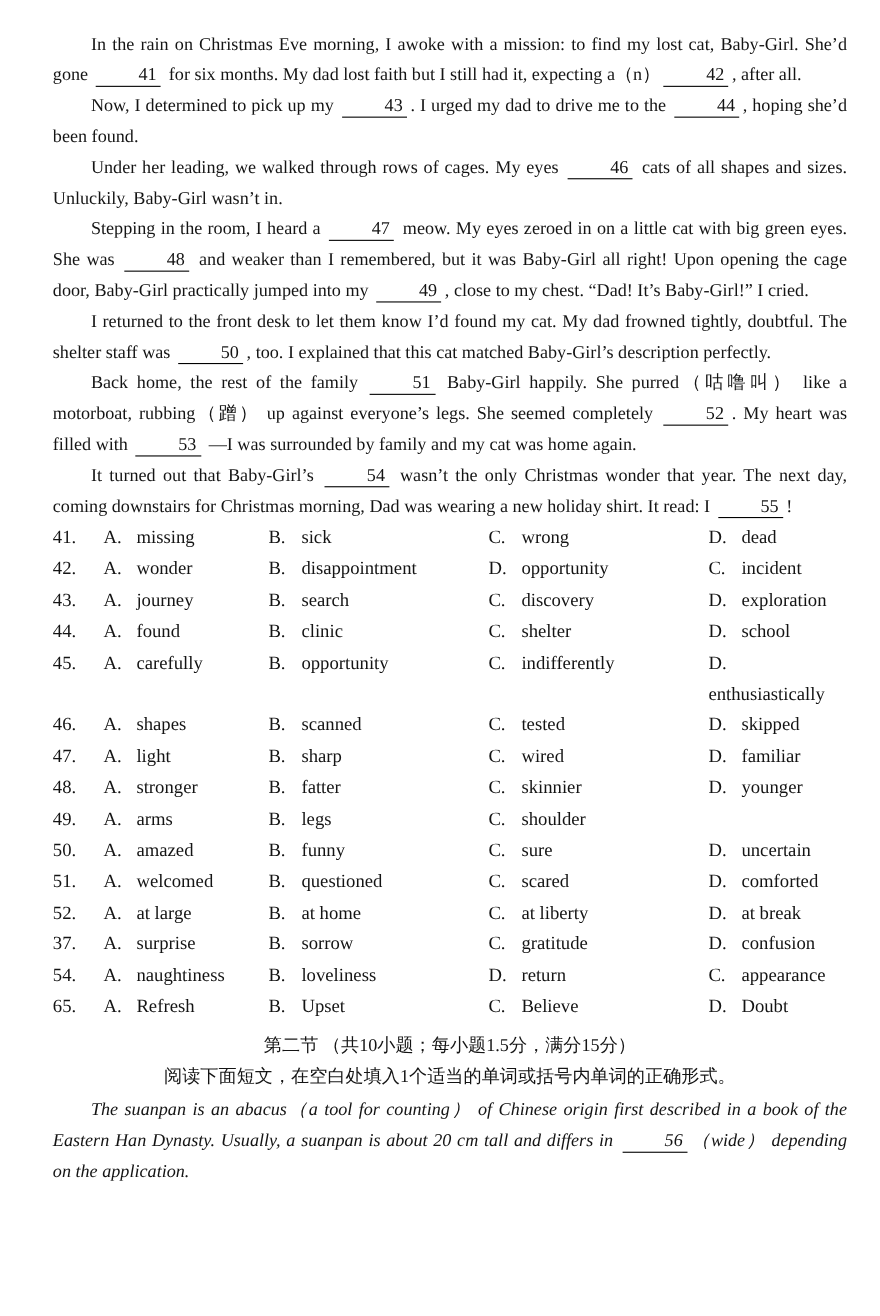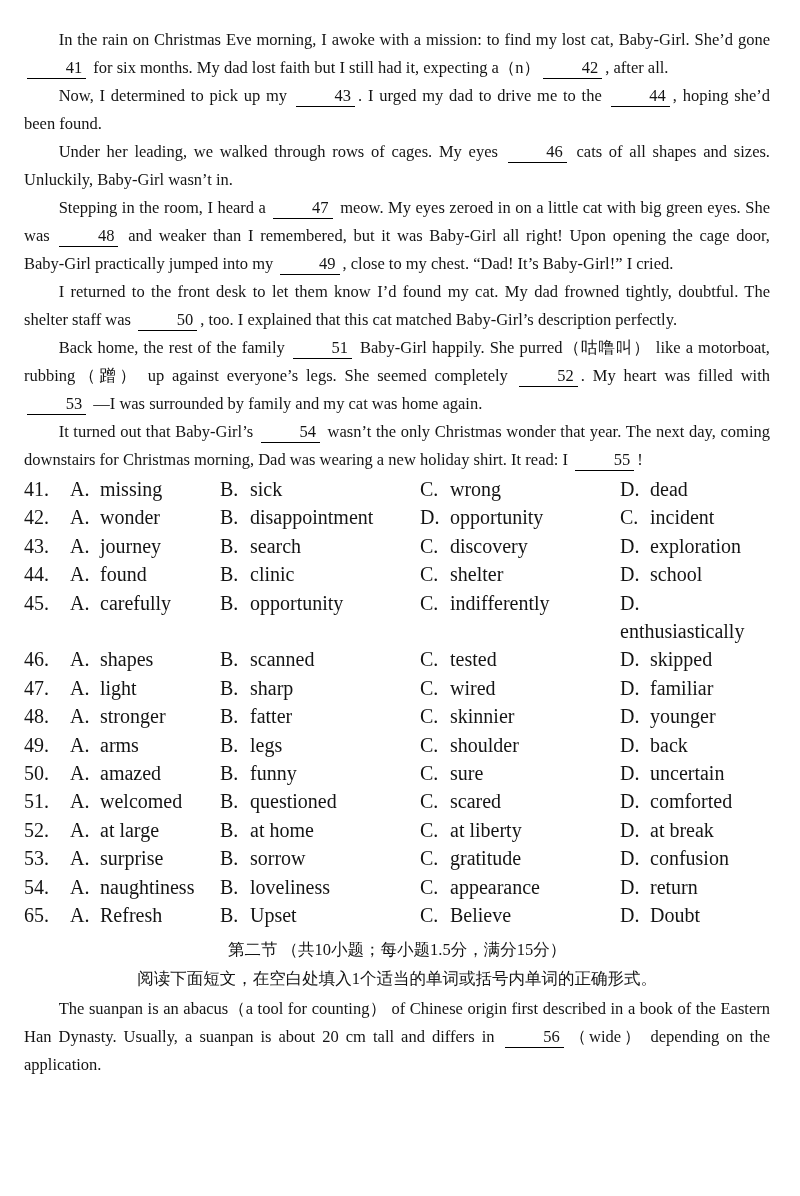--- a/index.html
+++ b/index.html
@@ -3,54 +3,54 @@
 <meta charset="utf-8">
 <style>
   * { box-sizing: border-box; }
   html, body { margin: 0; padding: 0; background: #ffffff; }
   body {
     width: 800px;
     min-height: 1196px;
     font-family: "Liberation Serif", "DejaVu Serif", serif;
     color: #141414;
   }
-  .page { padding: 26px 30px 20px 24px; }
+  .page { padding: 26px 30px 20px 48px; }
   .para {
     margin: 0;
     text-indent: 2.1em;
     line-height: 28px;
     font-size: 16.5px;
     text-align: justify;
   }
   .blank {
     display: inline-block;
     min-width: 40px;
     padding: 0 4px;
     margin: 0 3px;
     text-align: center;
     border-bottom: 1px solid #000;
     line-height: 20px;
   }
   .options { margin-top: 1px; }
   .qrow {
     display: grid;
     grid-template-columns: 196px 200px 200px 1fr;
-    font-size: 20px;
+    font-size: 17px;
     line-height: 28.4px;
   }
   .qnum { display: inline-block; width: 46px; }
   .olet { display: inline-block; width: 30px; }
   .section2 { margin-top: 5px; }
   .s2line {
     margin: 0;
     font-size: 16.5px;
     line-height: 29px;
     text-align: center;
   }
-  .s2 .para { margin-top: 2px; }
+  .s2 .para { margin-top: 2px; font-style: italic; }
 </style>
 </head>
 <body>
 
 <div class="page">
   <div class="passage" id="passage">
       <p class="para">In the rain on Christmas Eve morning, I awoke with a mission: to find my lost cat, Baby-Girl. She’d gone <span class="blank">41</span> for six months. My dad lost faith but I still had it, expecting a（n）<span class="blank">42</span>, after all.</p>
       <p class="para">Now, I determined to pick up my <span class="blank">43</span>. I urged my dad to drive me to the <span class="blank">44</span>, hoping she’d been found.</p>
       <p class="para">Under her leading, we walked through rows of cages. My eyes <span class="blank">46</span> cats of all shapes and sizes. Unluckily, Baby-Girl wasn’t in.</p>
       <p class="para">Stepping in the room, I heard a <span class="blank">47</span> meow. My eyes zeroed in on a little cat with big green eyes. She was <span class="blank">48</span> and weaker than I remembered, but it was Baby-Girl all right! Upon opening the cage door, Baby-Girl practically jumped into my <span class="blank">49</span>, close to my chest. “Dad! It’s Baby-Girl!” I cried.</p>
@@ -105,51 +105,50 @@
       <div class="qrow">
         <div class="qcell"><span class="qnum">48.</span><span class="olet">A.</span><span class="oword">stronger</span></div>
         <div class="qcell"><span class="olet">B.</span><span class="oword">fatter</span></div>
         <div class="qcell"><span class="olet">C.</span><span class="oword">skinnier</span></div>
         <div class="qcell"><span class="olet">D.</span><span class="oword">younger</span></div>
       </div>
       <div class="qrow">
         <div class="qcell"><span class="qnum">49.</span><span class="olet">A.</span><span class="oword">arms</span></div>
         <div class="qcell"><span class="olet">B.</span><span class="oword">legs</span></div>
         <div class="qcell"><span class="olet">C.</span><span class="oword">shoulder</span></div>
-        <div class="qcell"><span class="olet">D.</span><span class="oword">back</span></div>
       </div>
       <div class="qrow">
         <div class="qcell"><span class="qnum">50.</span><span class="olet">A.</span><span class="oword">amazed</span></div>
         <div class="qcell"><span class="olet">B.</span><span class="oword">funny</span></div>
         <div class="qcell"><span class="olet">C.</span><span class="oword">sure</span></div>
         <div class="qcell"><span class="olet">D.</span><span class="oword">uncertain</span></div>
       </div>
       <div class="qrow">
         <div class="qcell"><span class="qnum">51.</span><span class="olet">A.</span><span class="oword">welcomed</span></div>
         <div class="qcell"><span class="olet">B.</span><span class="oword">questioned</span></div>
         <div class="qcell"><span class="olet">C.</span><span class="oword">scared</span></div>
         <div class="qcell"><span class="olet">D.</span><span class="oword">comforted</span></div>
       </div>
       <div class="qrow">
         <div class="qcell"><span class="qnum">52.</span><span class="olet">A.</span><span class="oword">at large</span></div>
         <div class="qcell"><span class="olet">B.</span><span class="oword">at home</span></div>
         <div class="qcell"><span class="olet">C.</span><span class="oword">at liberty</span></div>
         <div class="qcell"><span class="olet">D.</span><span class="oword">at break</span></div>
       </div>
       <div class="qrow">
-        <div class="qcell"><span class="qnum">53.</span><span class="olet">A.</span><span class="oword">surprise</span></div>
+        <div class="qcell"><span class="qnum">37.</span><span class="olet">A.</span><span class="oword">surprise</span></div>
         <div class="qcell"><span class="olet">B.</span><span class="oword">sorrow</span></div>
         <div class="qcell"><span class="olet">C.</span><span class="oword">gratitude</span></div>
         <div class="qcell"><span class="olet">D.</span><span class="oword">confusion</span></div>
       </div>
       <div class="qrow">
         <div class="qcell"><span class="qnum">54.</span><span class="olet">A.</span><span class="oword">naughtiness</span></div>
         <div class="qcell"><span class="olet">B.</span><span class="oword">loveliness</span></div>
+        <div class="qcell"><span class="olet">D.</span><span class="oword">return</span></div>
         <div class="qcell"><span class="olet">C.</span><span class="oword">appearance</span></div>
-        <div class="qcell"><span class="olet">D.</span><span class="oword">return</span></div>
       </div>
       <div class="qrow">
         <div class="qcell"><span class="qnum">65.</span><span class="olet">A.</span><span class="oword">Refresh</span></div>
         <div class="qcell"><span class="olet">B.</span><span class="oword">Upset</span></div>
         <div class="qcell"><span class="olet">C.</span><span class="oword">Believe</span></div>
         <div class="qcell"><span class="olet">D.</span><span class="oword">Doubt</span></div>
       </div>
     </div>
 
   <div class="section2">

